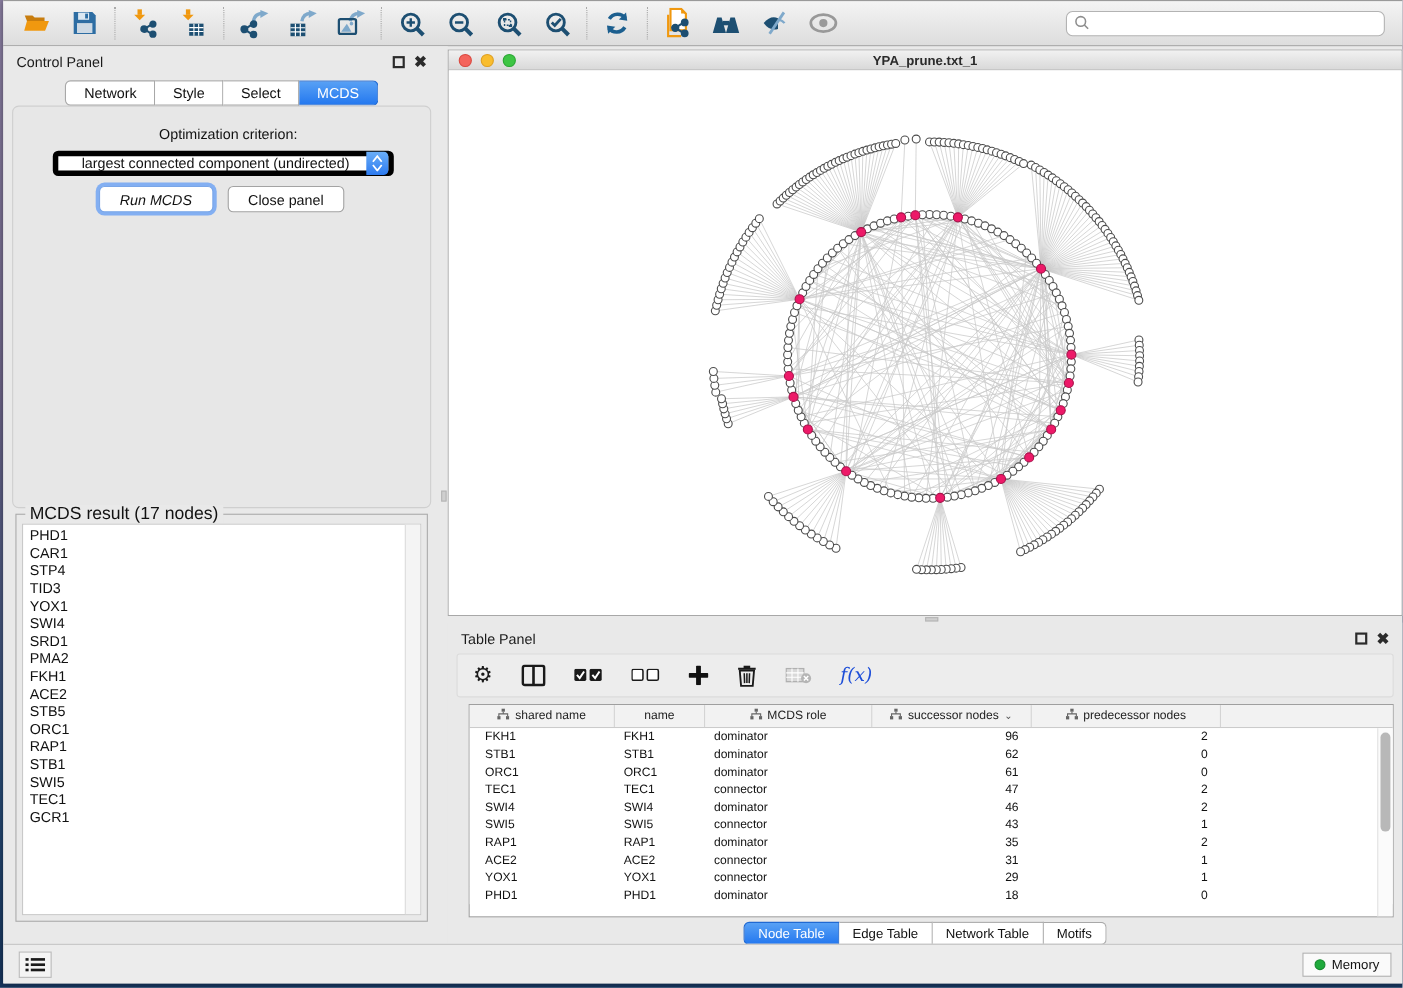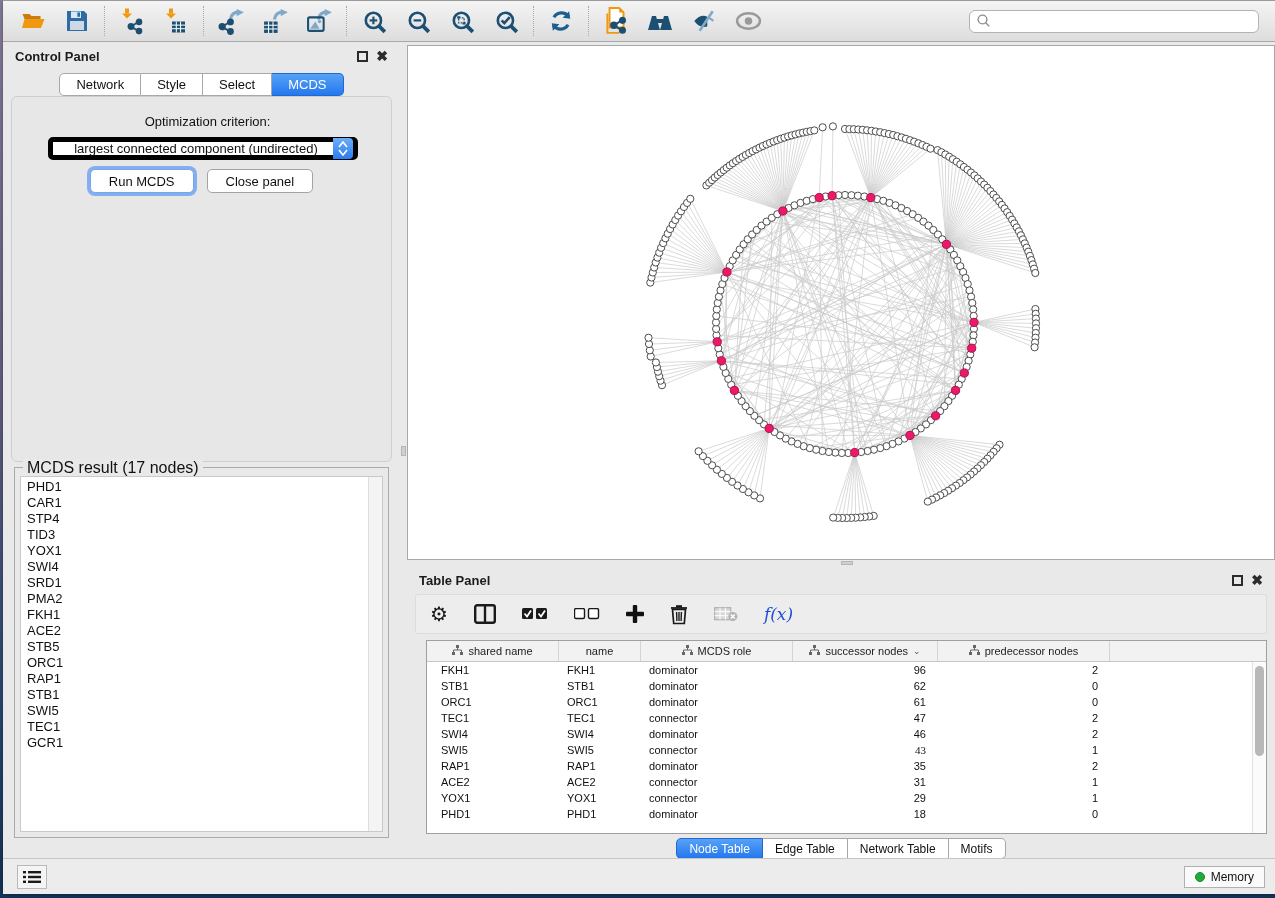--- a/index.html
+++ b/index.html
@@ -20,21 +20,21 @@
   .search-wrap input { width:100%; height:100%; border:1px solid #b3b3b3; border-radius:6px; background:#fff;
     padding:0 8px 0 26px; font-size:12px; outline:none; color:#333; }
   .search-glyph { position:absolute; left:7px; top:3px; width:16px; height:16px; }
 
   
   .main { position:absolute; top:42px; left:0; right:0; bottom:36px; }
 
   
   .control-panel { position:absolute; left:0; top:0; width:397px; bottom:0; background:#e9e9e9; }
   .cp-header { position:absolute; top:3px; left:0; right:0; height:22px; display:flex; align-items:center; padding:0 12px; }
-  .panel-title { font-size:13px; color:#1b1b1b;font-weight:bold; }
+  .panel-title { font-size:13px; color:#1b1b1b; }
   .panel-winbtns { margin-left:auto; display:flex; align-items:center; gap:8px; }
   .float-btn { width:11px; height:11px; border:2px solid #2b2b2b; background:transparent; display:inline-block; }
   .close-btn { font-size:14px; font-weight:bold; color:#2b2b2b; line-height:11px; }
   .cp-tabs { position:absolute; top:31px; left:0; right:0; display:flex; justify-content:center; z-index:2; }
   .seg { display:flex; }
   .seg .tab { height:23px; padding:0 16px; display:flex; align-items:center; font-size:13px; color:#111;
     background:#fff; border:1px solid #a8a8a8; border-left:none; cursor:default; }
   .seg .tab:first-child { border-left:1px solid #a8a8a8; border-radius:5px 0 0 5px; }
   .seg .tab:last-child { border-radius:0 5px 5px 0; }
   .seg .tab.active { background:linear-gradient(#58a1f5,#2478ef); border-color:#2069d2; color:#fff; }
@@ -43,21 +43,21 @@
   .opt-label { position:absolute; left:12px; right:0; top:17px; text-align:center; font-size:13px; color:#111; }
   .cp-select { position:absolute; left:36px; right:33px; top:40px; height:23px; background:#fff;
     border:5px solid #000000; border-radius:5px; display:flex; align-items:center; cursor:default; }
   .cp-select .sel-text { flex:1; text-align:center; font-size:13px; color:#111; padding-left:6px; }
   .sel-stepper { width:20px; height:21px; margin:0; border-radius:0 4px 4px 0; background:linear-gradient(#6aaef8,#2d7bf0);
     display:flex; flex-direction:column; align-items:center; justify-content:center; gap:1px; }
   .sel-stepper svg { display:block; }
   .btn-row { position:absolute; left:0; right:0; top:72px; display:flex; justify-content:center; gap:13px; }
   .pbtn { height:24px; padding:0 18px; background:#fff; border:1px solid #a3a3a3; border-radius:5px;
     font-size:13px; color:#111; display:flex; align-items:center; cursor:default; }
-  .pbtn.focused { box-shadow:0 0 0 3px rgba(97,156,245,.75); border-color:#7aa6e8; }
+  .pbtn.focused { box-shadow:0 0 0 3px rgba(97,156,245,.75); border-color:#7aa6e8;font-style:italic; }
 
   .mcds-fieldset { position:absolute; left:11px; right:11px; top:425px; height:371px;
     border:1px solid #ababab; background:#e9e9e9; padding:4px; }
   .mcds-legend { position:absolute; top:-9px; left:8px; background:#e9e9e9; padding:0 4px; font-size:16px; color:#111; }
   .mcds-listbox { position:absolute; left:5px; right:5px; top:8px; bottom:5px; background:#fff; border:1px solid #c9c9c9; }
   .mcds-list { position:absolute; left:0; top:2px; right:15px; bottom:0; overflow:hidden; }
   .mcds-item { font-size:13px; color:#111; line-height:16px; padding-left:6px; }
   .mcds-scroll { position:absolute; right:0; top:0; bottom:0; width:14px; background:#f4f4f4; border-left:1px solid #ddd; }
 
   
@@ -365,20 +365,28 @@
         </div>
       </div>
     </div>
 
     <div class="v-split">
       <div class="v-grip"></div>
     </div>
 
     <div class="right-col">
       <div class="network-window">
+        <div class="net-titlebar">
+          <span class="net-title">YPA_prune.txt_1</span>
+          <span class="traffic">
+            <span class="light red"></span>
+            <span class="light yellow"></span>
+            <span class="light green"></span>
+          </span>
+        </div>
         <div class="net-canvas">
           <svg id="net-svg" viewBox="0 0 866 495" preserveAspectRatio="xMidYMid meet">
               <g stroke="#bdbdbd" stroke-width="0.7" opacity="0.8" fill="none">
                 <line x1="374.9" y1="147.0" x2="361.2" y2="364.4"></line>
                 <line x1="374.9" y1="147.0" x2="478.4" y2="382.2"></line>
                 <line x1="374.9" y1="147.0" x2="331.7" y2="185.5"></line>
                 <line x1="374.9" y1="147.0" x2="326.4" y2="326.4"></line>
                 <line x1="374.9" y1="147.0" x2="549.3" y2="196.4"></line>
                 <line x1="374.9" y1="147.0" x2="420.8" y2="388.0"></line>
                 <line x1="374.9" y1="147.0" x2="564.8" y2="277.8"></line>
@@ -1254,21 +1262,21 @@
                 <div class="td" style="width: 132px; padding-left: 14px;">SWI4</div>
                 <div class="td" style="width: 82px; padding-left: 8px;">SWI4</div>
                 <div class="td" style="width: 152px; padding-left: 8px;">dominator</div>
                 <div class="td num" style="width: 145px;">46</div>
                 <div class="td num" style="width: 172px;">2</div>
               </div>
               <div class="tr">
                 <div class="td" style="width: 132px; padding-left: 14px;">SWI5</div>
                 <div class="td" style="width: 82px; padding-left: 8px;">SWI5</div>
                 <div class="td" style="width: 152px; padding-left: 8px;">connector</div>
-                <div class="td num" style="width: 145px; font-family: Liberation Serif, serif;">43</div>
+                <div class="td num" style="width: 145px;">43</div>
                 <div class="td num" style="width: 172px;">1</div>
               </div>
               <div class="tr">
                 <div class="td" style="width: 132px; padding-left: 14px;">RAP1</div>
                 <div class="td" style="width: 82px; padding-left: 8px;">RAP1</div>
                 <div class="td" style="width: 152px; padding-left: 8px;">dominator</div>
                 <div class="td num" style="width: 145px;">35</div>
                 <div class="td num" style="width: 172px;">2</div>
               </div>
               <div class="tr">

